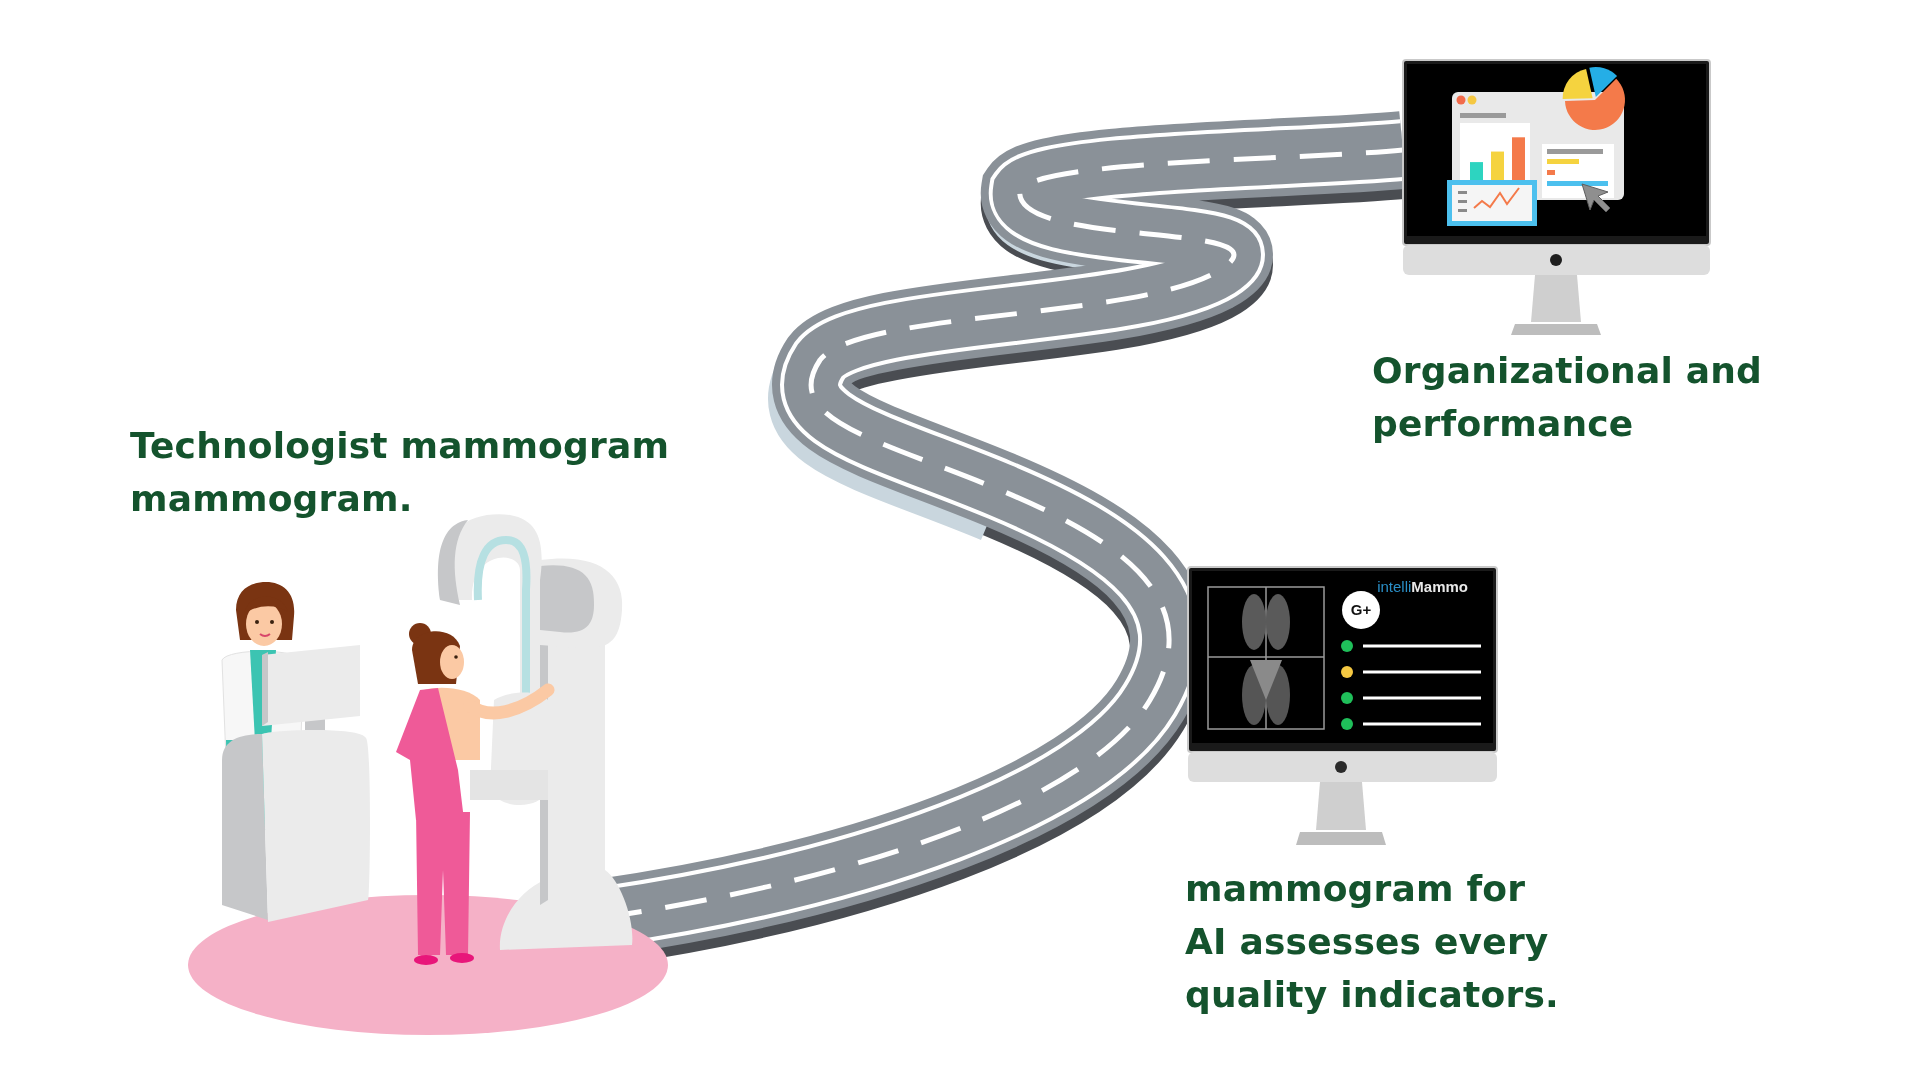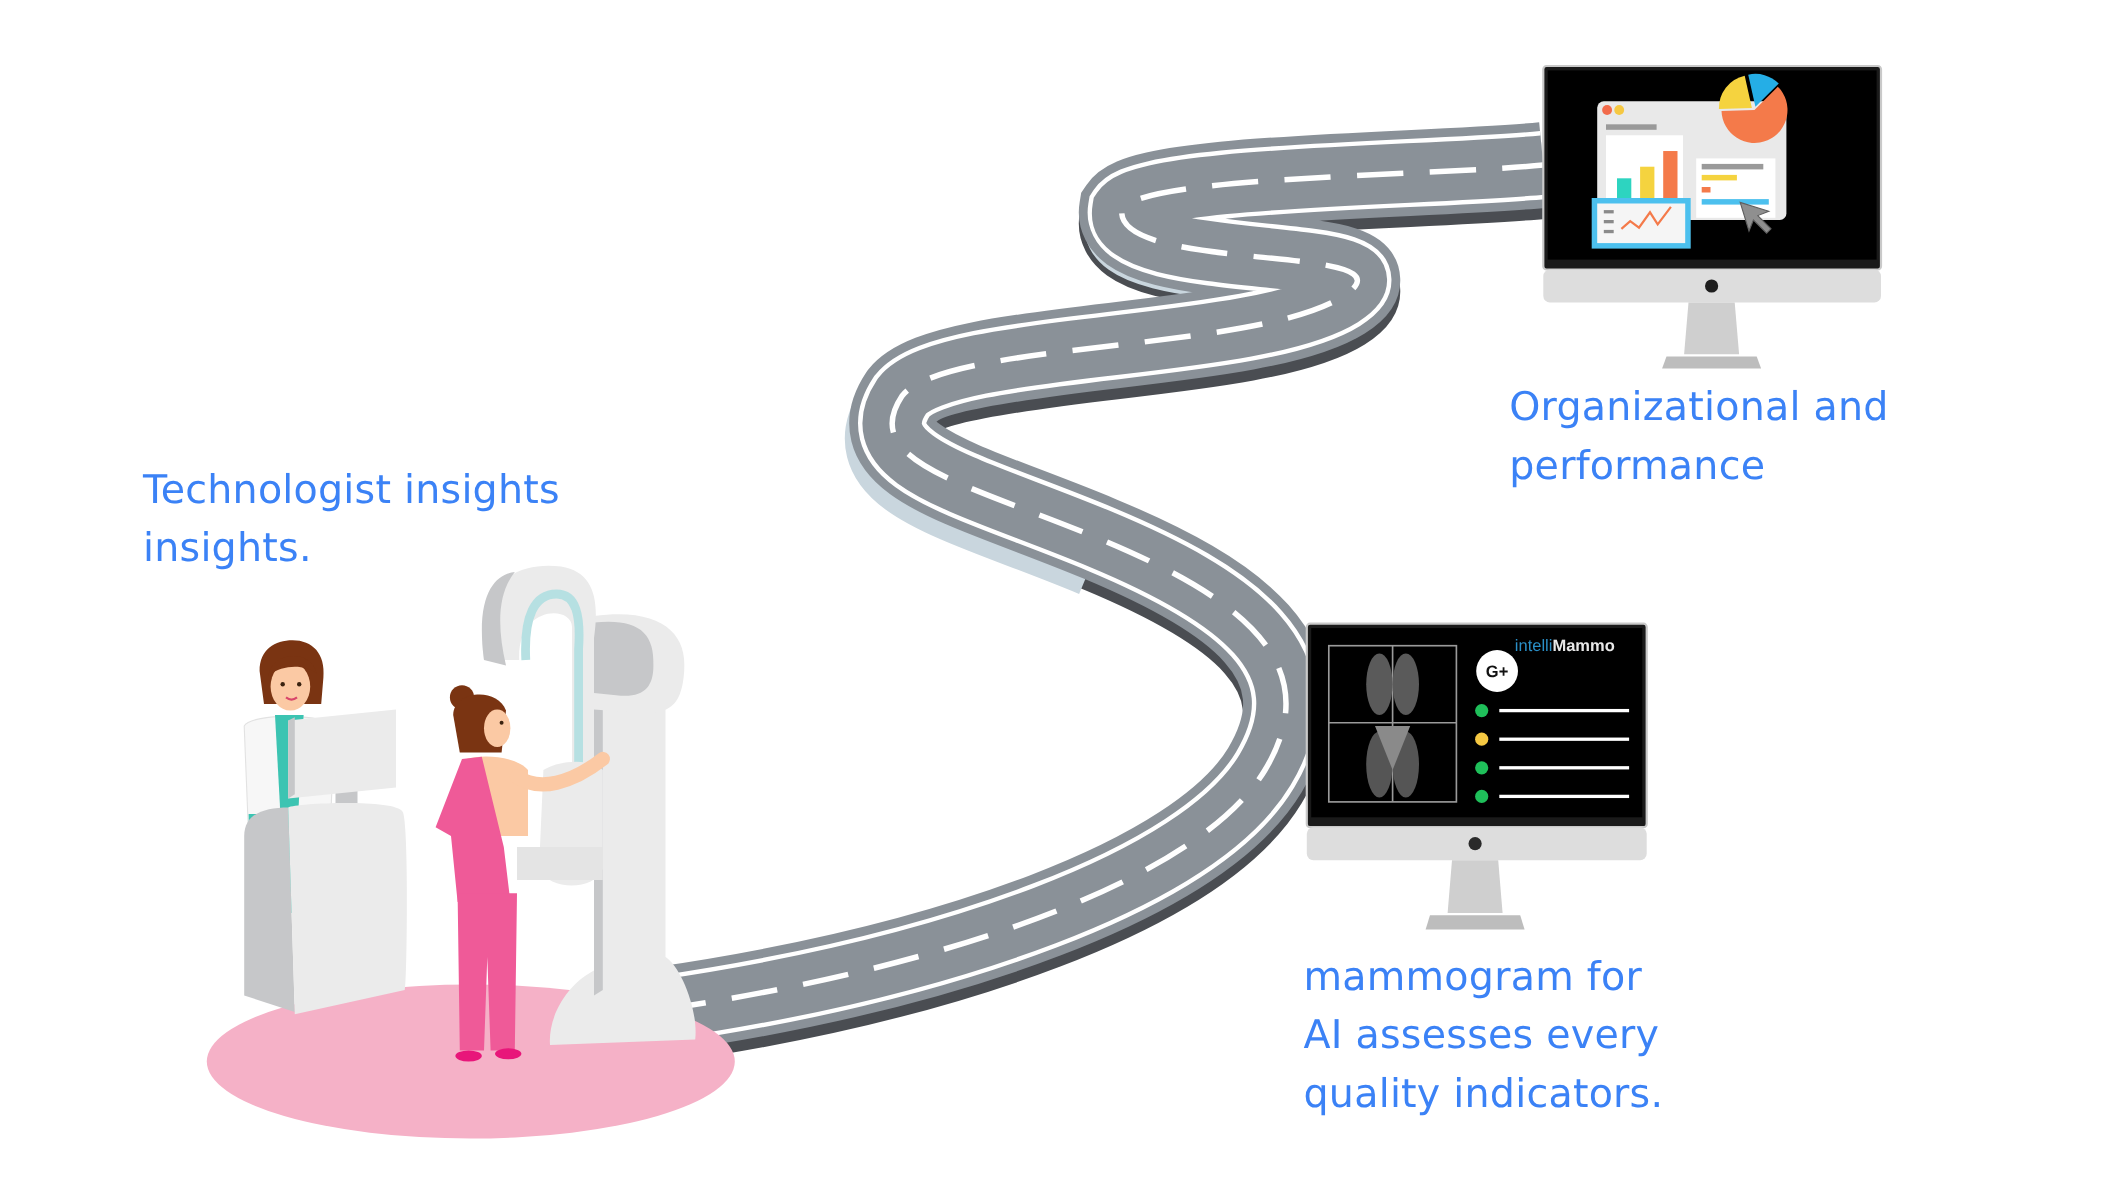--- a/index.html
+++ b/index.html
@@ -1,18 +1,18 @@
 <!DOCTYPE html>
 <html><head>
 <meta charset="utf-8">
 <style>
   html, body { margin:0; padding:0; background:#ffffff; }
   body { width:1920px; height:1080px; position:relative; overflow:hidden;
          font-family: "DejaVu Sans", "Liberation Sans", sans-serif; }
-  .caption { position:absolute; font-weight:normal; color:#3b82f6;
+  .caption { position:absolute; font-weight:bold; color:#14532d;
              font-size:36px; line-height:53px; letter-spacing:0.2px; margin:0; }
   .caption span { display:block; white-space:nowrap; }
   #cap-tech { left:130px; top:419px; }
   #cap-org  { left:1372px; top:344px; }
   #cap-ai   { left:1185px; top:862px; }
   svg.scene { position:absolute; left:0; top:0; }
   .monitor-brand { font-family: "Liberation Sans", sans-serif; font-size:15px; }
   .grade { font-family: "Liberation Sans", sans-serif; font-weight:bold; font-size:15px; }
 </style>
 </head>
@@ -166,22 +166,22 @@
     <rect x="1447" y="180" width="90" height="46" fill="#4cc0ee"></rect>
     <rect x="1452" y="185" width="80" height="36" fill="#f5f5f5"></rect>
     <rect x="1458" y="191" width="9" height="3" fill="#8a8a8a"></rect>
     <rect x="1458" y="200" width="9" height="3" fill="#8a8a8a"></rect>
     <rect x="1458" y="209" width="9" height="3" fill="#8a8a8a"></rect>
     <polyline points="1474,208 1482,201 1490,207 1500,193 1507,204 1519,188" fill="none" stroke="#f47a4a" stroke-width="2"></polyline>
   </g>
 </svg>
 
 <div id="cap-tech" class="caption">
-  <span>Technologist insights</span>
-  <span>insights.</span>
+  <span>Technologist mammogram</span>
+  <span>mammogram.</span>
 </div>
 
 <div id="cap-org" class="caption">
   <span>Organizational and</span>
   <span>performance</span>
 </div>
 
 <div id="cap-ai" class="caption">
   <span>mammogram for</span>
   <span>AI assesses every</span>

